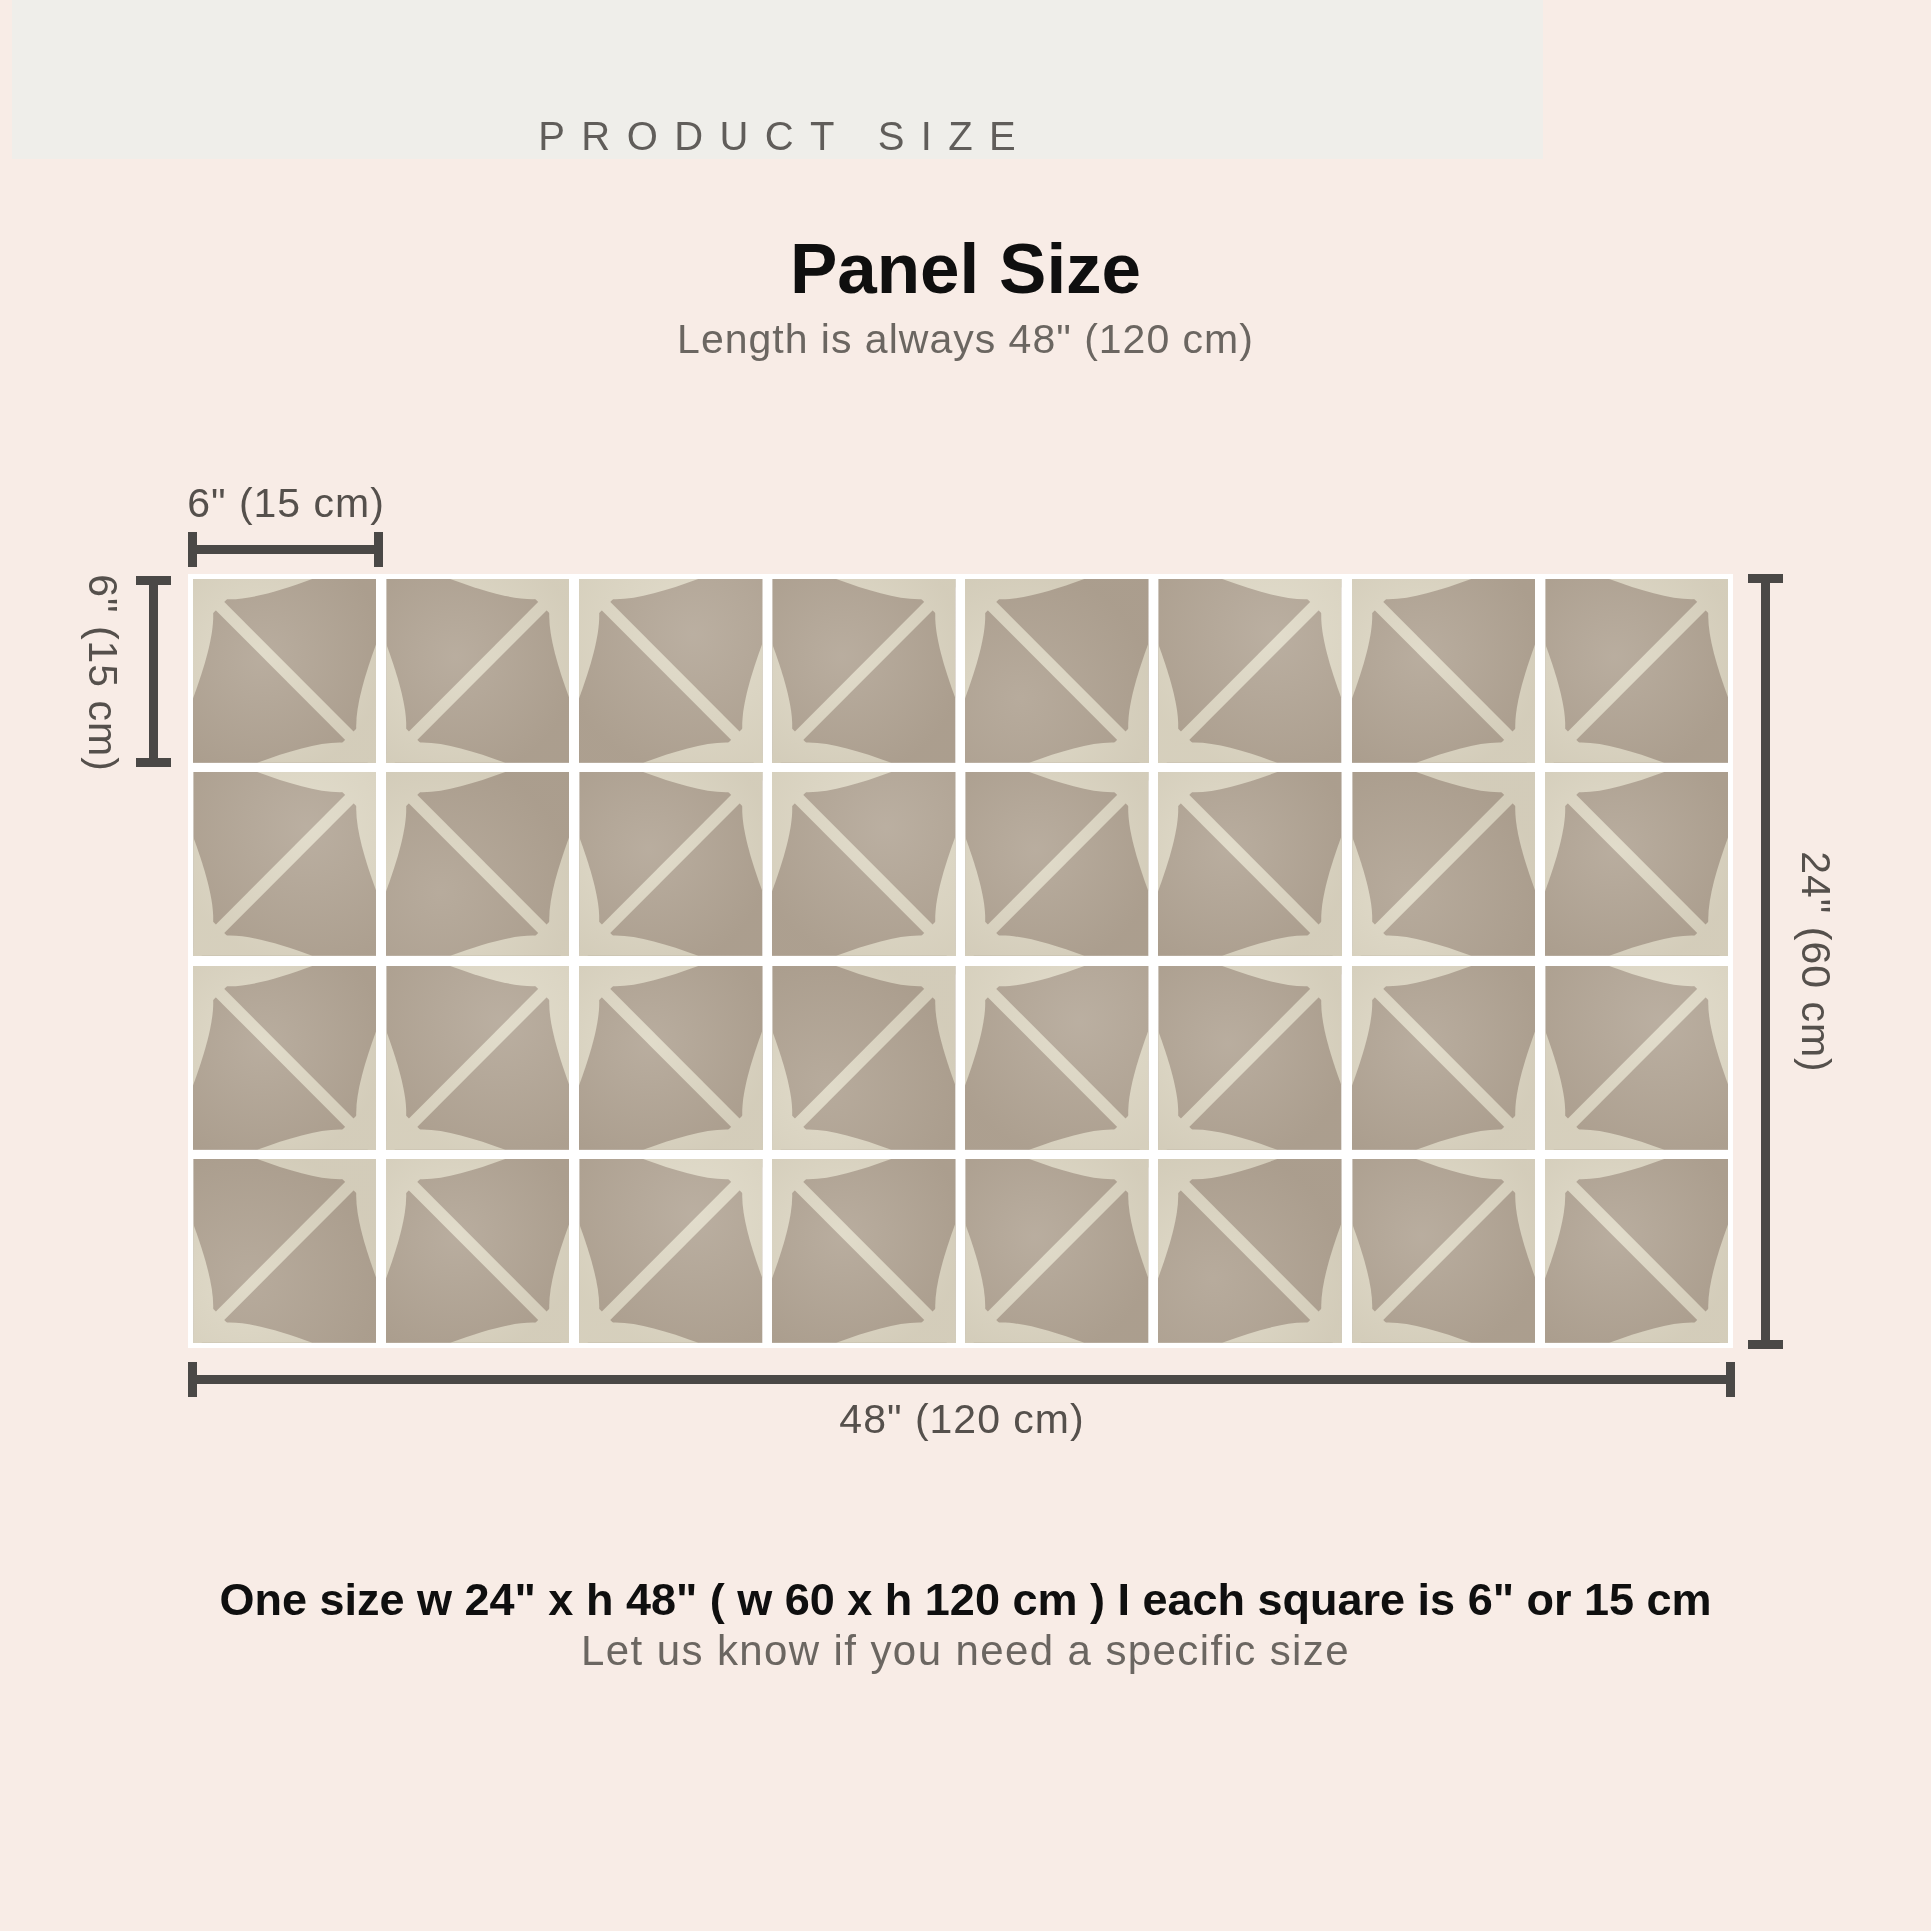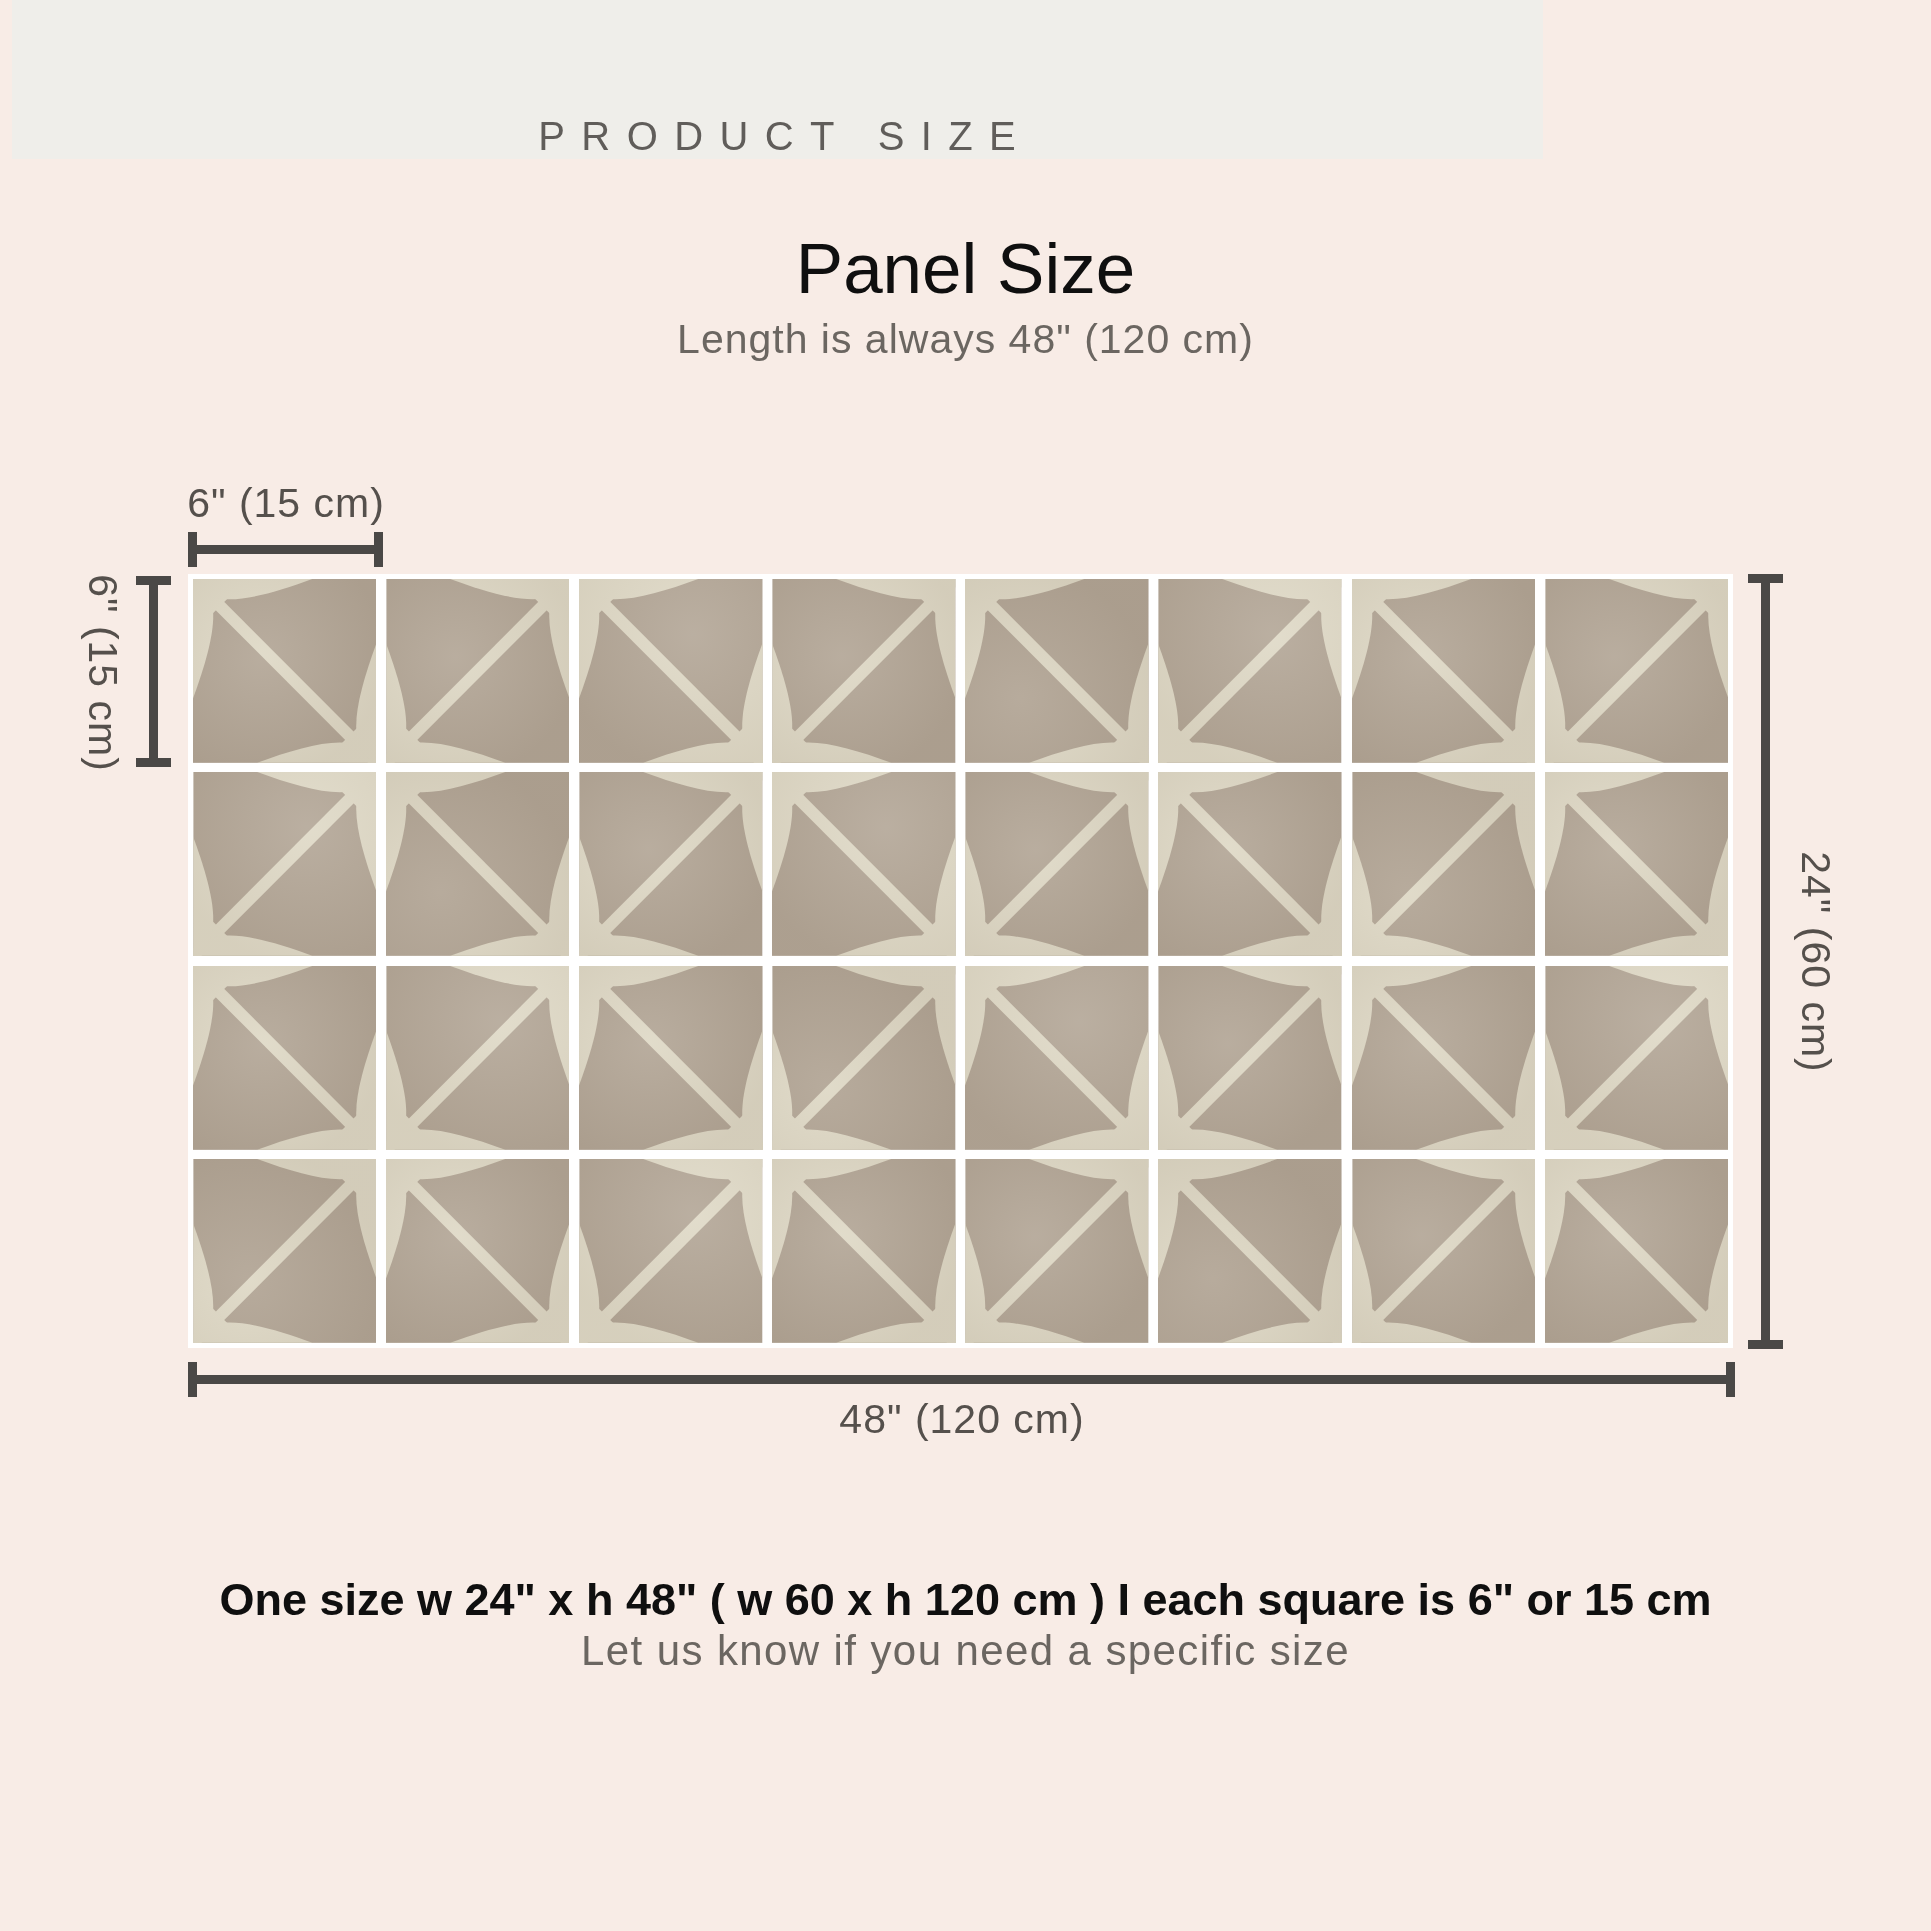--- a/index.html
+++ b/index.html
@@ -7,21 +7,21 @@
   .canvas{position:relative;width:1931px;height:1931px;background:var(--bg);overflow:hidden;}
 
   
   .topbar{position:absolute;left:0;top:0;width:1531px;height:159px;background:var(--topbar-bg);
           display:flex;align-items:flex-end;justify-content:center;margin-left:12px;}
   .topbar-title{font-size:40px;letter-spacing:16.4px;color:#605d5a;font-weight:400;
                 transform:translateX(7.7px);}
 
   
   .panel-title{position:absolute;left:0;top:228px;width:1931px;margin:0;text-align:center;
-               font-size:71px;font-weight:normal;color:#0f0f0f;letter-spacing:0px;}
+               font-size:71px;font-weight:bold;color:#0f0f0f;letter-spacing:0px;}
   .panel-subtitle{position:absolute;left:0;top:316px;width:1931px;margin:0;text-align:center;
                   font-size:41px;color:#6b6661;letter-spacing:1px;}
 
   
   .tile-panel{position:absolute;left:188px;top:574px;width:1545px;height:774px;
               background:var(--grout);box-sizing:border-box;padding:4.8px;
               display:grid;grid-template-columns:repeat(var(--cols),1fr);
               grid-template-rows:repeat(var(--rows),1fr);gap:9.7px;}
   .tile{position:relative;overflow:hidden;}
   .tile svg{position:absolute;inset:0;width:100%;height:100%;display:block;}

